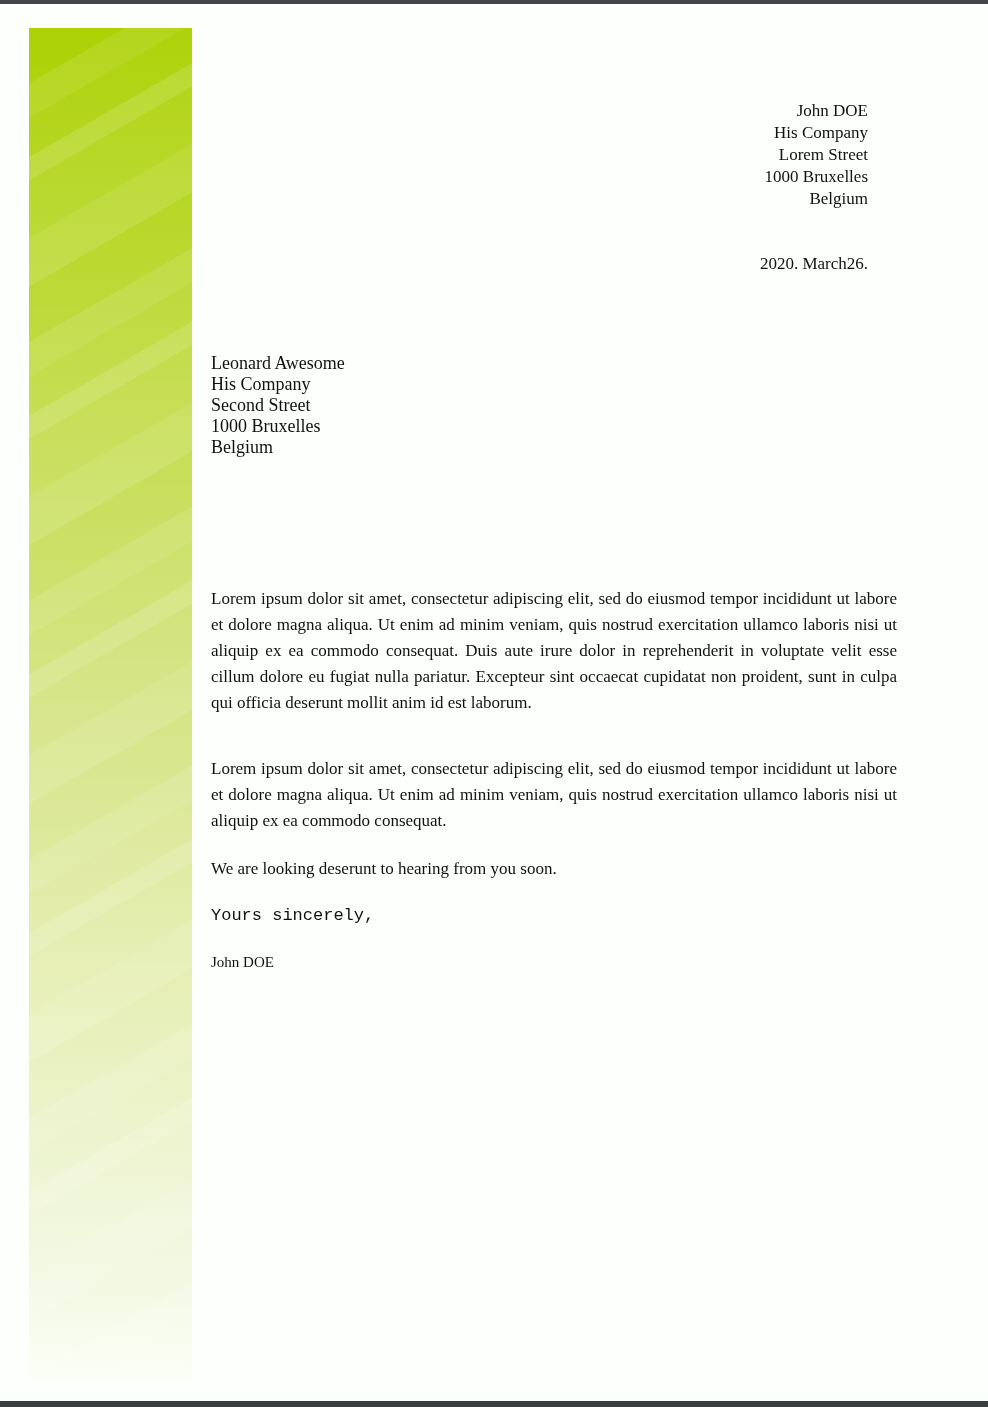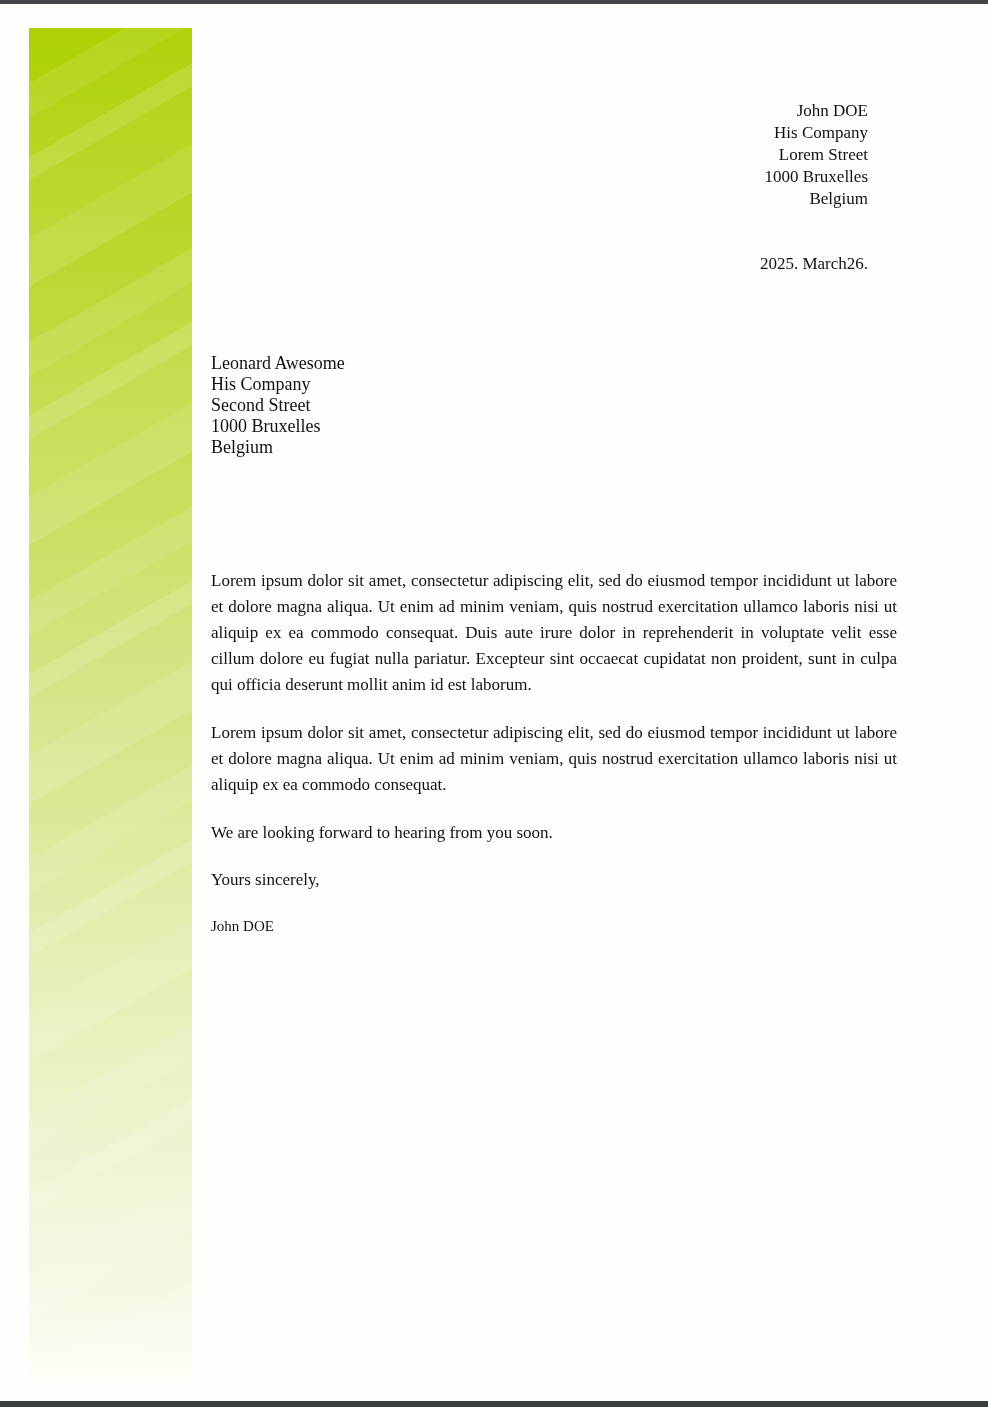--- a/index.html
+++ b/index.html
@@ -57,50 +57,50 @@
     font-size: 18px;
     line-height: 21px;
   }
   .letter-body {
     position: absolute;
     left: 211px; top: 546px;
     width: 686px;
     font-size: 17px;
     line-height: 26px;
   }
-  .letter-body p.par { text-align: justify; margin-top: 22px; }
+  .letter-body p.par { text-align: justify; margin-top: 40px; }
   .letter-body .closing { margin-top: 22px; }
-  .letter-body .valediction { margin-top: 21px; }
+  .letter-body .valediction { margin-top: 21px; font-family: Liberation Mono, monospace; }
   .letter-body .signature { margin-top: 20px; font-size: 15px; }
 </style>
 </head>
 <body>
 
 <div class="edge-bar top"></div>
 <div class="edge-bar bottom"></div>
 
 <div class="green-bar"></div>
 
 <div class="sender-block">
   <div>John DOE</div>
   <div>His Company</div>
   <div>Lorem Street</div>
   <div>1000 Bruxelles</div>
   <div>Belgium</div>
 </div>
 
-<div class="date-line">2025. March26.</div>
+<div class="date-line">2020. March26.</div>
 
 <div class="recipient-block">
   <div>Leonard Awesome</div>
   <div>His Company</div>
   <div>Second Street</div>
   <div>1000 Bruxelles</div>
   <div>Belgium</div>
 </div>
 
 <div class="letter-body">
   <p class="par">Lorem ipsum dolor sit amet, consectetur adipiscing elit, sed do eiusmod tempor incididunt ut labore et dolore magna aliqua. Ut enim ad minim veniam, quis nostrud exercitation ullamco laboris nisi ut aliquip ex ea commodo consequat. Duis aute irure dolor in reprehenderit in voluptate velit esse cillum dolore eu fugiat nulla pariatur. Excepteur sint occaecat cupidatat non proident, sunt in culpa qui officia deserunt mollit anim id est laborum.</p>
   <p class="par">Lorem ipsum dolor sit amet, consectetur adipiscing elit, sed do eiusmod tempor incididunt ut labore et dolore magna aliqua. Ut enim ad minim veniam, quis nostrud exercitation ullamco laboris nisi ut aliquip ex ea commodo consequat.</p>
-  <div class="closing">We are looking forward to hearing from you soon.</div>
+  <div class="closing">We are looking deserunt to hearing from you soon.</div>
   <div class="valediction">Yours sincerely,</div>
   <div class="signature">John DOE</div>
 </div>
 
 </body></html>

